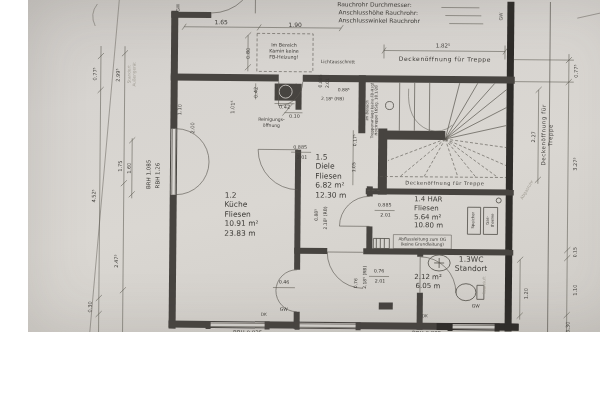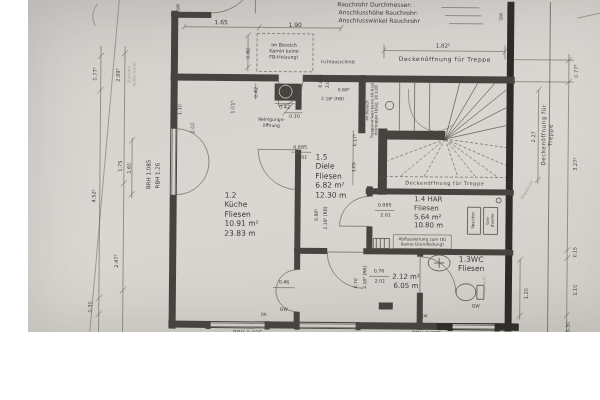--- a/index.html
+++ b/index.html
@@ -221,22 +221,22 @@
         <div class="lbl tl" style="left: 214px; top: 215px; font-size: 7.5px; transform: translate(-50%, -50%) rotate(0deg);">1.2
 Küche
 Fliesen
 10.91 m²
 23.83 m</div>
         <div class="lbl tl" style="left: 401px; top: 212px; font-size: 7px; transform: translate(-50%, -50%) rotate(0deg);">1.4 HAR
 Fliesen
 5.64 m²
 10.80 m</div>
         <div class="lbl" style="left: 444px; top: 263px; font-size: 7.5px; transform: translate(-50%, -50%) rotate(0deg);">1.3WC
-Fliesen</div>
-        <div class="lbl" style="left: 379px; top: 281px; font-size: 7px; transform: translate(-50%, -50%) rotate(0deg);">2.12 m²
+Standort</div>
+        <div class="lbl" style="left: 401px; top: 281px; font-size: 7px; transform: translate(-50%, -50%) rotate(0deg);">2.12 m²
 6.05 m</div>
         <div class="lbl" style="left: 272px; top: 148px; font-size: 4.8px; transform: translate(-50%, -50%) rotate(0deg);">0.885</div>
         <div class="lbl" style="left: 274px; top: 158px; font-size: 4.8px; transform: translate(-50%, -50%) rotate(0deg);">2.01</div>
         <div class="lbl" style="left: 357px; top: 205px; font-size: 4.8px; transform: translate(-50%, -50%) rotate(0deg);">0.885</div>
         <div class="lbl" style="left: 358px; top: 215px; font-size: 4.8px; transform: translate(-50%, -50%) rotate(0deg);">2.01</div>
         <div class="lbl" style="left: 352px; top: 271px; font-size: 4.8px; transform: translate(-50%, -50%) rotate(0deg);">0.76</div>
         <div class="lbl" style="left: 353px; top: 281px; font-size: 4.8px; transform: translate(-50%, -50%) rotate(0deg);">2.01</div>
         <div class="lbl" style="left: 289px; top: 215px; font-size: 4.5px; transform: translate(-50%, -50%) rotate(-90deg);">0.88⁵</div>
         <div class="lbl" style="left: 298px; top: 218px; font-size: 4.5px; transform: translate(-50%, -50%) rotate(-90deg);">2.18⁵ (RB)</div>
         <div class="lbl" style="left: 327px; top: 140px; font-size: 4.5px; transform: translate(-50%, -50%) rotate(-90deg);">0.17⁵</div>

